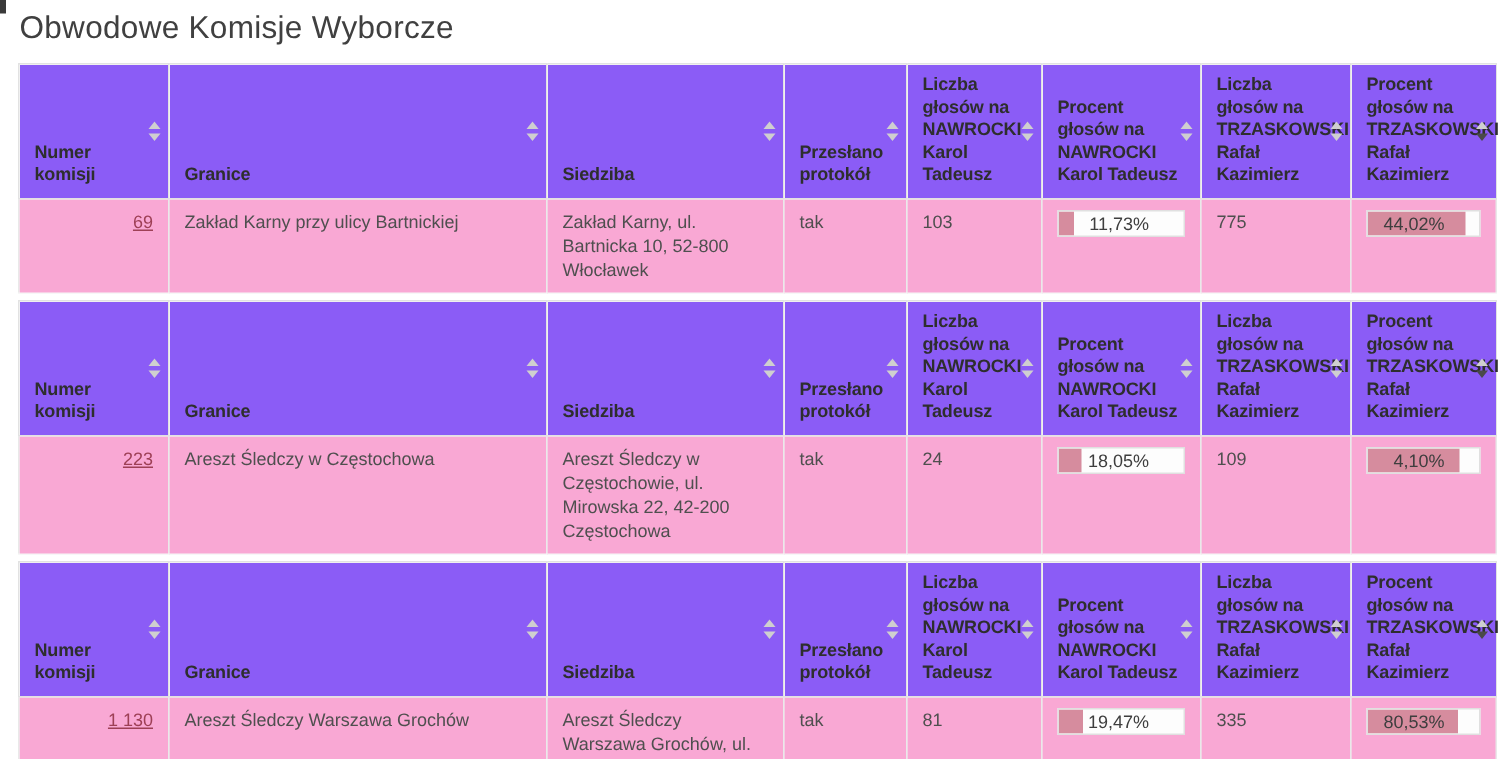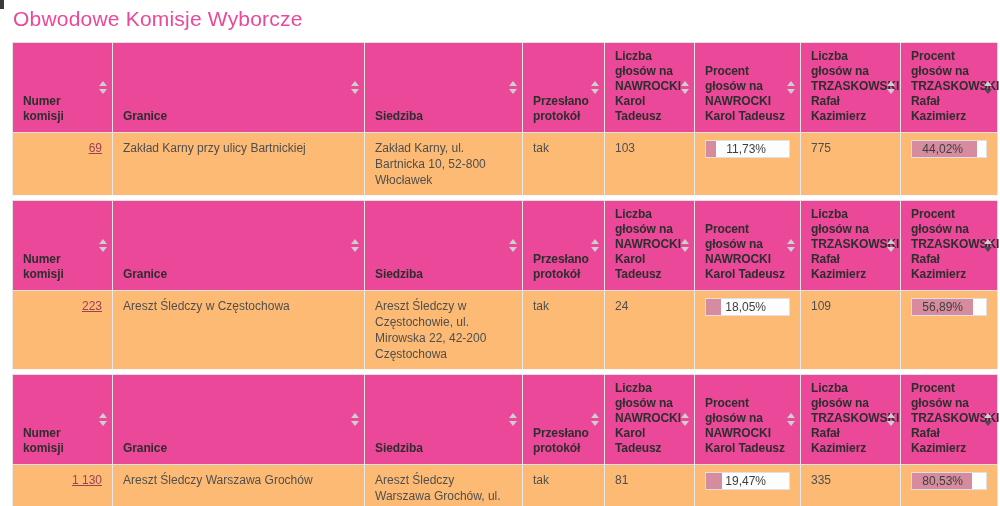--- a/index.html
+++ b/index.html
@@ -7,42 +7,42 @@
     width: 1000px; height: 506px; overflow: hidden;
     background: #ffffff;
     font-family: "Liberation Sans", "DejaVu Sans", sans-serif;
     color: #4d4d4d;
   }
   .corner-artifact {
     position: absolute; left: 0; top: 0; width: 4px; height: 9px;
     background: #3a3a3a;
   }
   h1.page-title {
-    font-size: 21px; font-weight: 400; color: #ec4899;
+    font-size: 21px; font-weight: 400; color: #404040;
     margin: 7px 0 11px 13px; letter-spacing: 0.2px;
   }
   .results-table {
     width: 985px; margin: 0 0 4px 12px;
     border-collapse: collapse; table-layout: fixed;
     background: #ffffff;
   }
   .results-table th {
     position: relative;
-    background: #ec4899;
+    background: #8b5cf6;
     border: 1px solid #e2e2e2;
     vertical-align: bottom;
     text-align: left;
     font-size: 12px; font-weight: 700; color: #2e2e2e;
     line-height: 15px; letter-spacing: -0.1px;
     padding: 6px 14px 8px 10px;
     height: 89px;
     cursor: pointer;
   }
   .results-table td {
-    background: #fdba74;
+    background: #f9a8d4;
     border-left: 1px solid #e9e9e9;
     border-right: 1px solid #e9e9e9;
     border-bottom: 1px solid #f7f7f7;
     vertical-align: top;
     font-size: 12px; color: #4f4f4f; line-height: 16px;
     padding: 7px 10px;
     height: 62px;
   }
   td.num-cell { text-align: right; }
   a.commission-link { color: #9e4056; text-decoration: underline; }
@@ -210,21 +210,21 @@
       <td>
         <div class="pct-bar">
           <div class="pct-fill" style="width: 18.05%;"></div>
           <span class="pct-label">18,05%</span>
         </div>
       </td>
       <td>109</td>
       <td>
         <div class="pct-bar">
           <div class="pct-fill" style="width: 81.95%;"></div>
-          <span class="pct-label">56,89%</span>
+          <span class="pct-label">4,10%</span>
         </div>
       </td>
     </tr>
   </tbody>
 </table>
 
 <table class="results-table">
   <colgroup>
     <col style="width:100px">
       <col style="width:252px">

